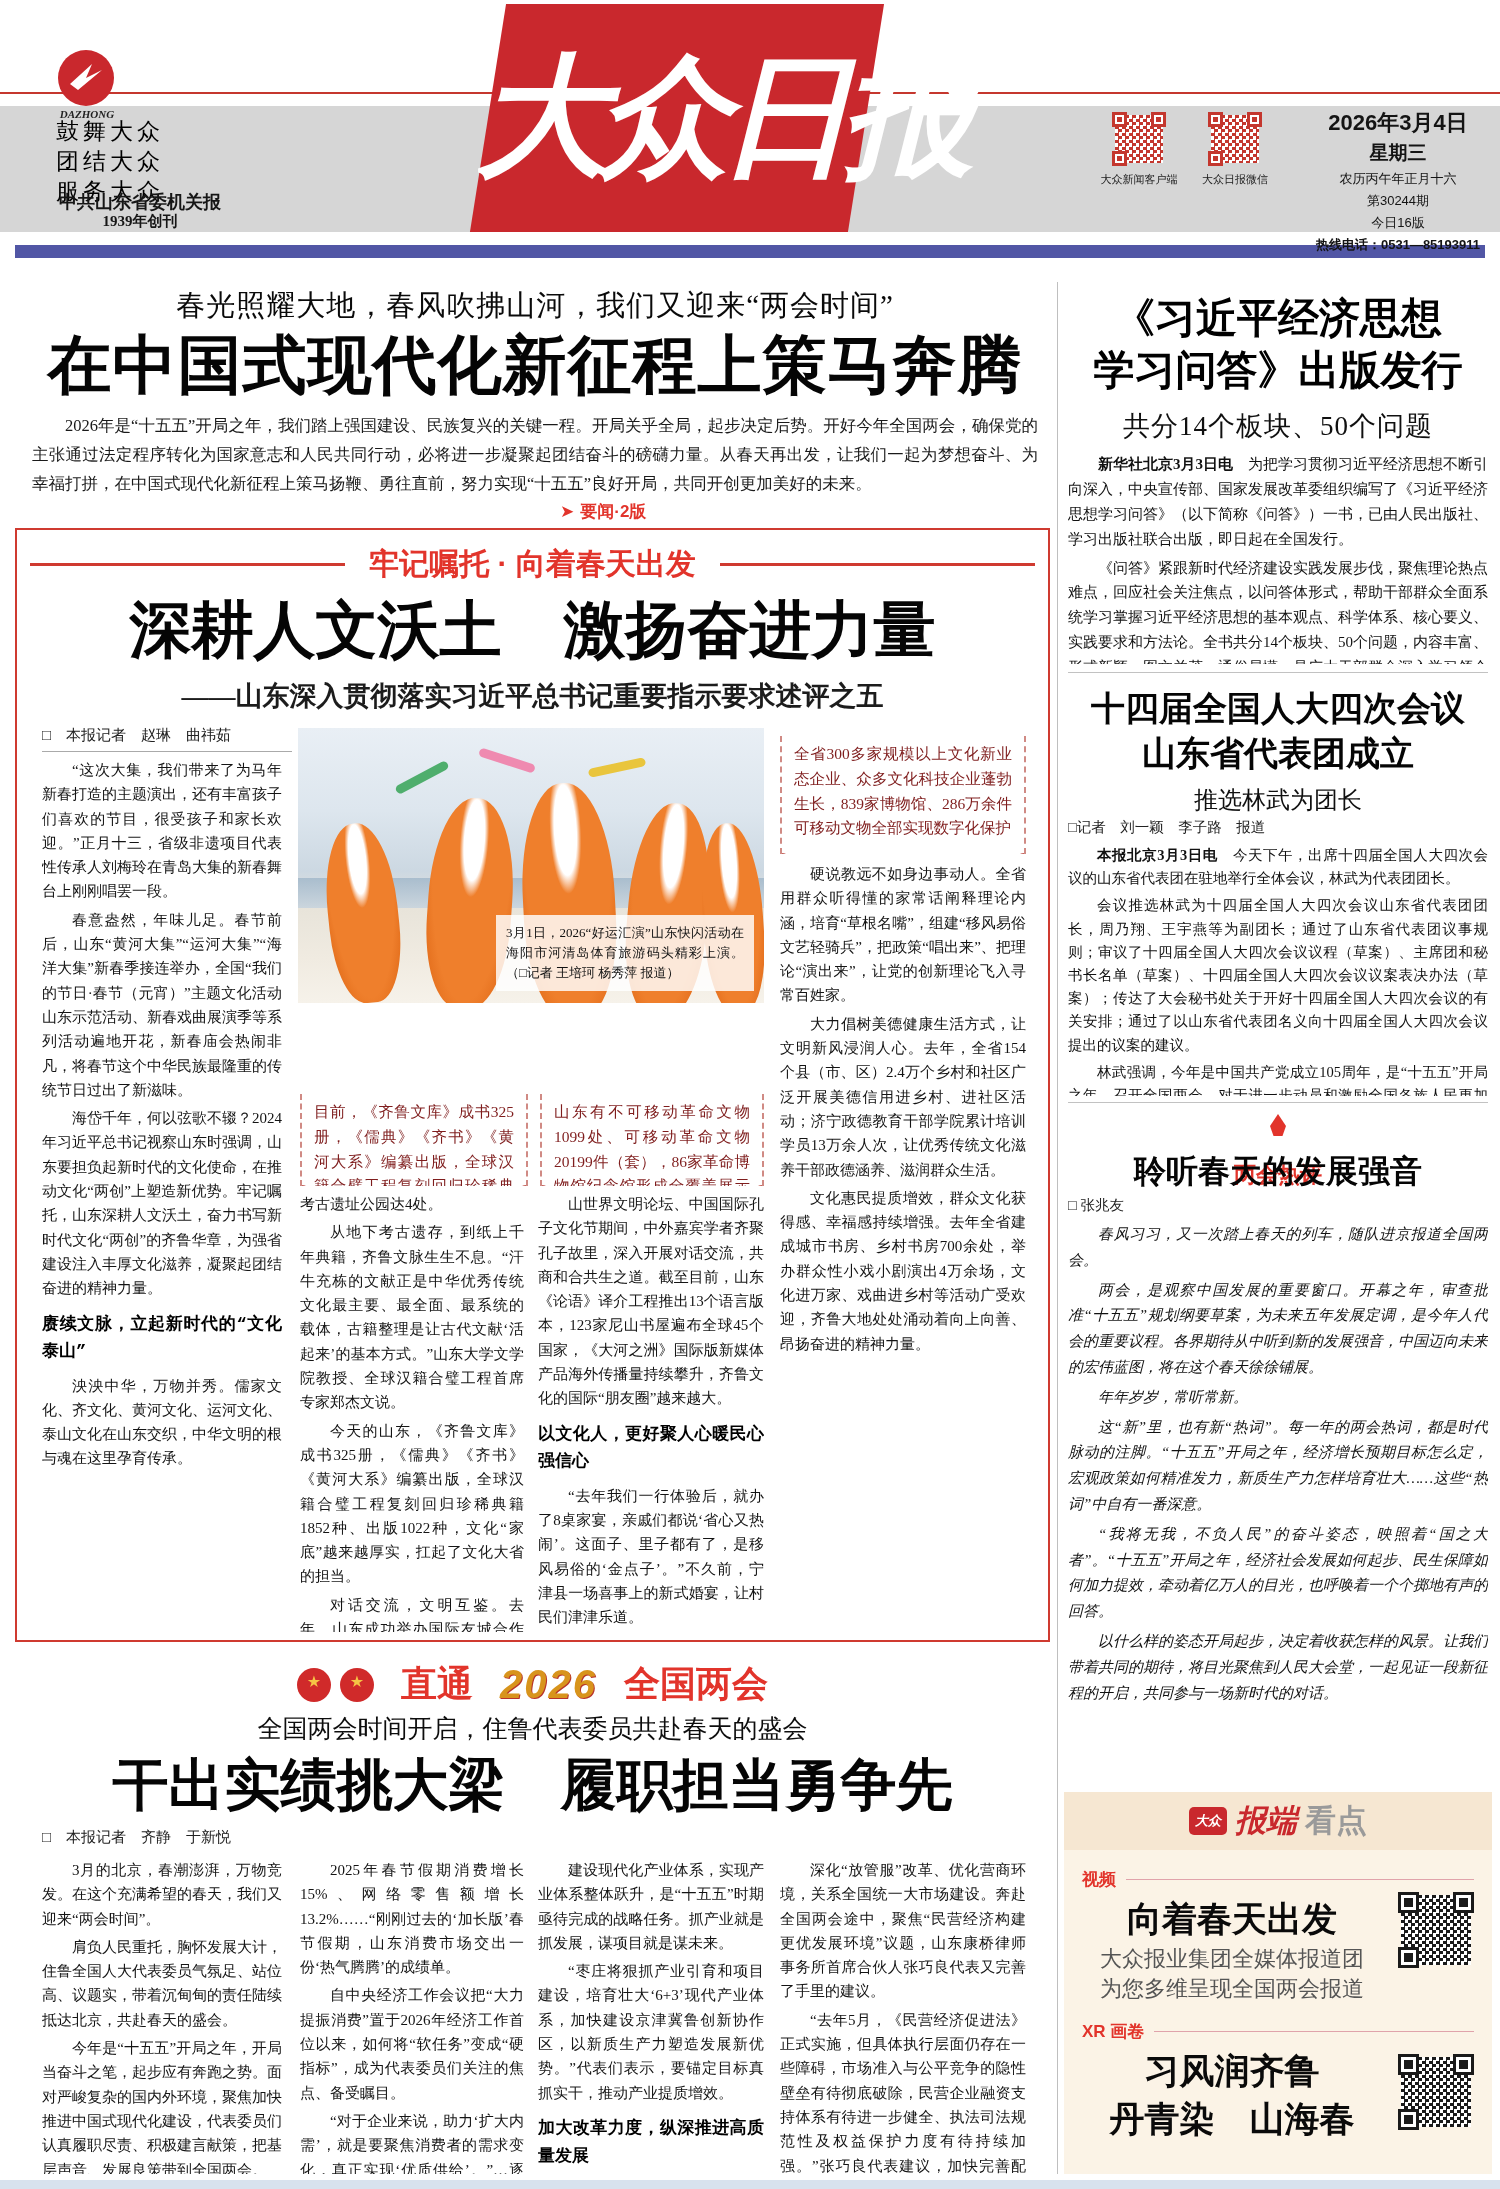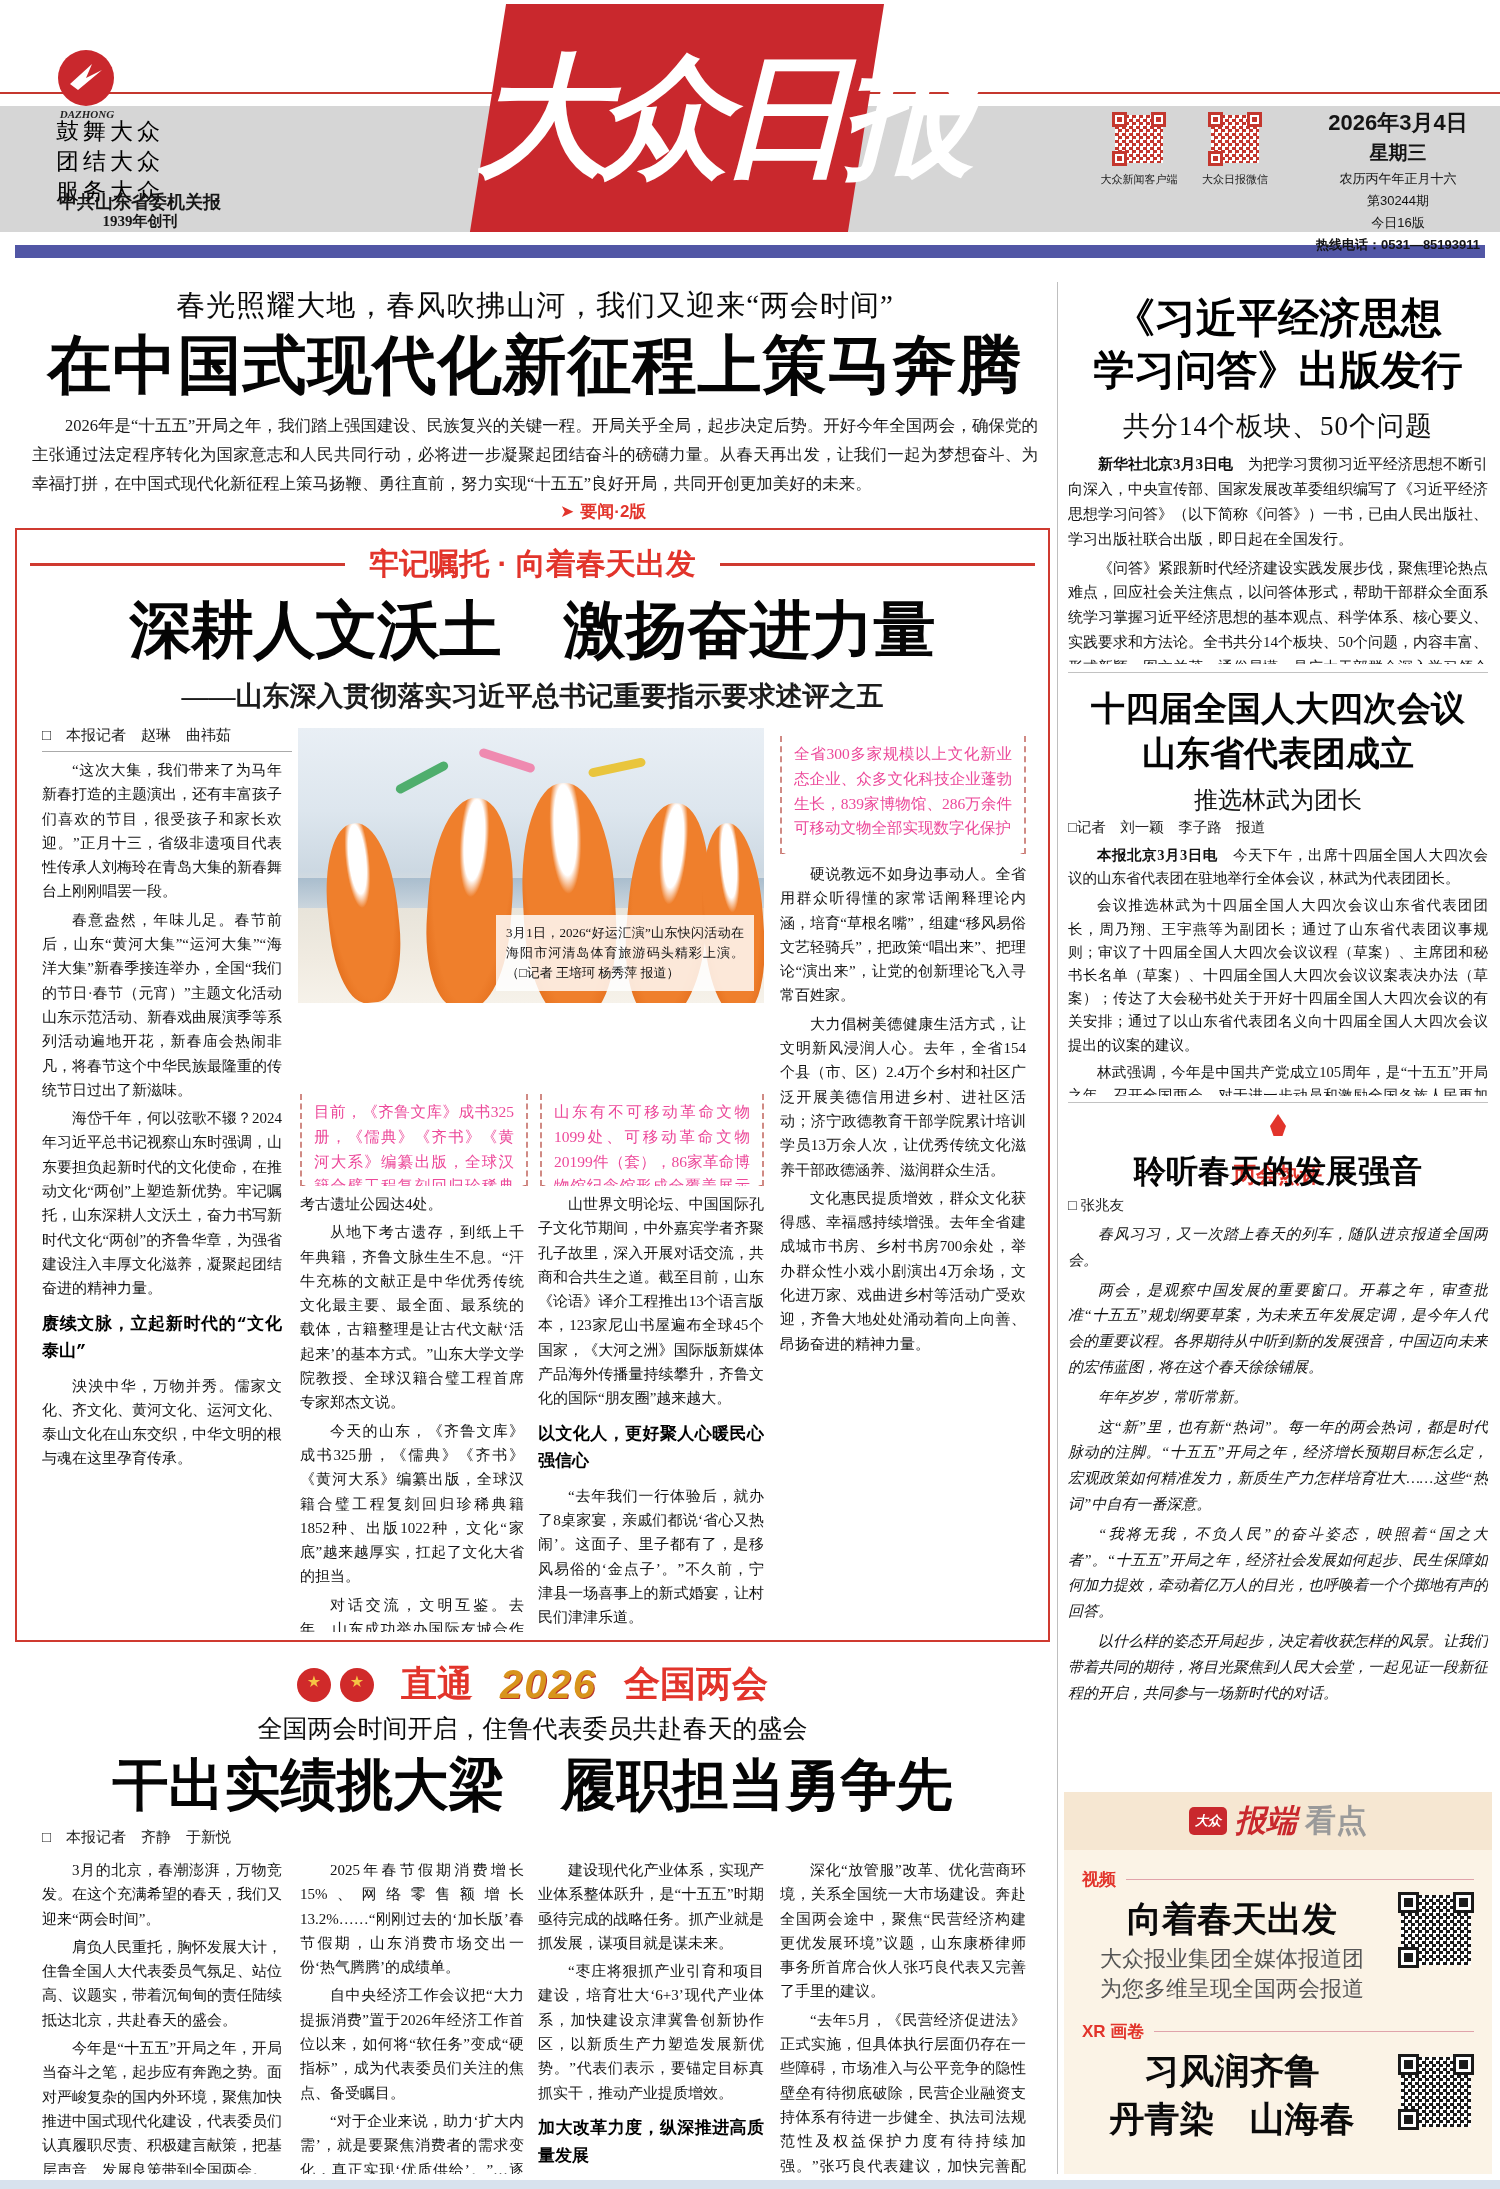--- a/index.html
+++ b/index.html
@@ -55,21 +55,21 @@
   #feat-col4{left:780px;top:862px;width:246px;height:770px;}
   
   #feat-photo{left:298px;top:728px;width:466px;height:275px;overflow:hidden;
      background:linear-gradient(180deg,#e9eff5 0%,#dde6ee 30%,#ccd8e2 52%,#e8e4da 66%,#f0ebe1 84%,#f6f2ea 100%);}
   #feat-photo .sea{position:absolute;left:0;top:150px;width:100%;height:30px;background:linear-gradient(180deg,#9fb6c9,#c4d2de);opacity:.8;}
   .fig2{position:absolute;border-radius:48% 48% 42% 42%;background:radial-gradient(ellipse at 50% 20%,#fff 0 17%,#ef7f2c 24% 68%,#d9600f 100%);}
   .ribbon{position:absolute;width:58px;height:9px;border-radius:5px;}
   #feat-caption{position:absolute;right:10px;bottom:12px;width:238px;background:rgba(255,255,255,.82);
       font-size:13px;line-height:1.55;color:#111;padding:8px 10px;text-align:justify;}
   
-  .statbox{font-size:15.5px;line-height:1.6;color:#ec4899;text-align:justify;
+  .statbox{font-size:15.5px;line-height:1.6;color:#7f1d1d;text-align:justify;
       border-left:2px dashed #d08a84;border-right:2px dashed #d08a84;padding:6px 12px;box-sizing:border-box;overflow:hidden;}
   .statbox::after{content:"";position:absolute;left:-6px;bottom:-12px;width:9px;height:9px;border:2px solid #c4655e;border-radius:50%;background:#fff;}
   .statbox::before{content:"";position:absolute;right:-6px;bottom:-12px;width:9px;height:9px;border:2px solid #c4655e;border-radius:50%;background:#fff;}
   #stat1{left:300px;top:1094px;width:228px;height:92px;}
   #stat2{left:540px;top:1094px;width:224px;height:92px;}
   #stat3{left:780px;top:736px;width:246px;height:118px;}
   
   #lh-banner{left:15px;top:1660px;width:1035px;display:flex;align-items:center;justify-content:center;gap:27px;}
   #lh-banner .t{color:#e2342b;font-weight:900;font-size:36px;font-family:"Liberation Sans",sans-serif;}
   #lh-banner .y{color:#d8941c;font-weight:900;font-style:italic;font-size:40px;font-family:"Liberation Sans",sans-serif;

